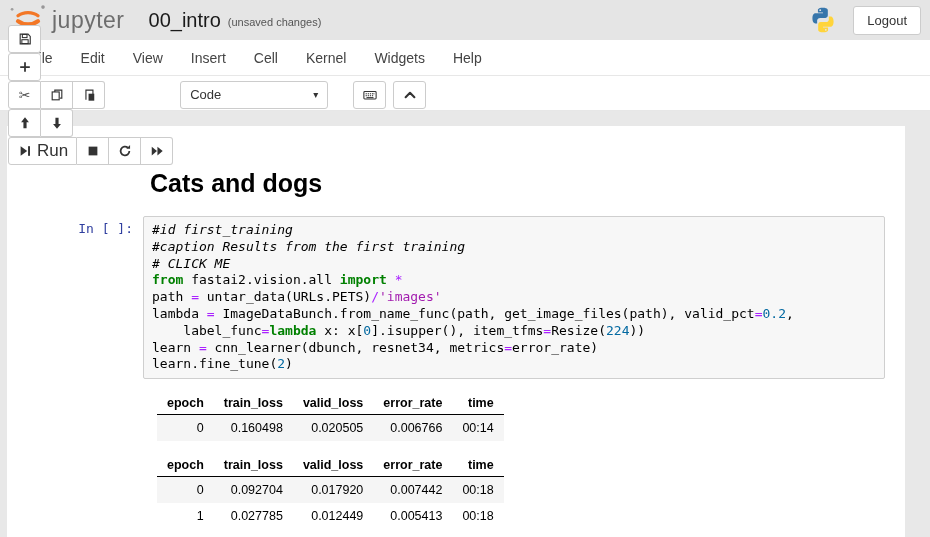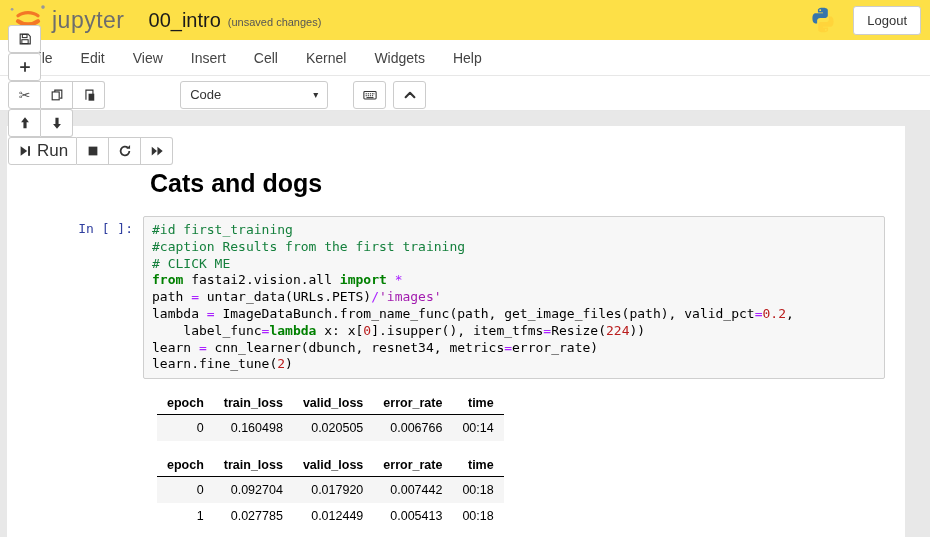--- a/index.html
+++ b/index.html
@@ -3,21 +3,21 @@
 <meta charset="utf-8">
 <style>
   * { box-sizing: border-box; }
   html,body { margin:0; padding:0; }
   body {
     width:930px; height:537px; overflow:hidden;
     font-family:"Liberation Sans", sans-serif;
     background:#ffffff; color:#333;
   }
   
-  #header { height:40px; display:flex; align-items:center; padding-left:8px; background:#fde047; }
+  #header { height:40px; display:flex; align-items:center; padding-left:8px; background:#e5e5e5; }
   .logo-wrap { display:flex; align-items:center; cursor:pointer; }
   .logo-text { font-size:23px; color:#6d6d6d; margin-left:4px; letter-spacing:0.5px; }
   .nb-title { font-size:20px; color:#1a1a1a; margin-left:24px; }
   .nb-subtitle { font-size:11px; color:#555; margin-left:7px; margin-top:4px; }
   .header-right { margin-left:auto; display:flex; align-items:center; }
   .py-logo { width:28px; height:28px; margin-right:16px; }
   .logout-btn { margin-right:9px; padding:6px 13px; border:1px solid #ccc; border-radius:3px;
     background:#fff; font-size:13px; color:#333; font-family:inherit; cursor:pointer; }
   
   #menubar { height:36px; border-bottom:1px solid #e7e7e7; display:flex; align-items:center; padding-left:16px; background:#fff; }
@@ -47,24 +47,24 @@
   
   #site { background:#e8e8e8; height:426px; padding:15px 25px 0 7px; }
   #notebook { background:#fff; height:411px; overflow:hidden; }
   .nb-inner { padding-top:42px; }
   h1.nb-heading { font-size:25px; line-height:30px; font-weight:bold; color:#000; margin:0 0 0 143px; font-family:"Liberation Sans", sans-serif; }
   .cell { display:flex; margin-top:18px; }
   .prompt { width:136px; flex:0 0 136px; text-align:right; padding:5px 10px 0 0;
     font-family:"DejaVu Sans Mono", monospace; font-size:13px; color:#303F9F; }
   .input-area { flex:1; margin-right:20px; border:1px solid #cfcfcf; background:#f7f7f7; border-radius:2px; padding:5px 8px; }
   .input-area pre { margin:0; font-family:"DejaVu Sans Mono", monospace; font-size:13px; line-height:16.8px; color:#000; }
-  .tok-com { color:#15803d; }
+  .tok-com { color:#000000; font-style:italic; }
   .tok-kw  { color:#008000; font-weight:bold; }
   .tok-op  { color:#AA22FF; }
-  .tok-num { color:#b91c1c;margin-top:44px; }
+  .tok-num { color:#0369a1;margin-top:44px; }
   .tok-str { color:#a21caf; }
   
   .output-area { margin-left:143px; }
   table.df { border-collapse:collapse; margin-top:13px; margin-left:7px; font-size:12.5px; color:#000; }
   table.df th { font-weight:bold; text-align:right; padding:4px 10px; border-bottom:1px solid #000; }
   table.df td { text-align:right; padding:6px 10px; }
   table.df tbody tr:nth-child(odd) { background:#f5f5f5; }
   th.c-epoch, td.c-epoch { min-width:44px; }
   th.c-mid,  td.c-mid  { min-width:70px; }
   th.c-time, td.c-time { min-width:42px; }

